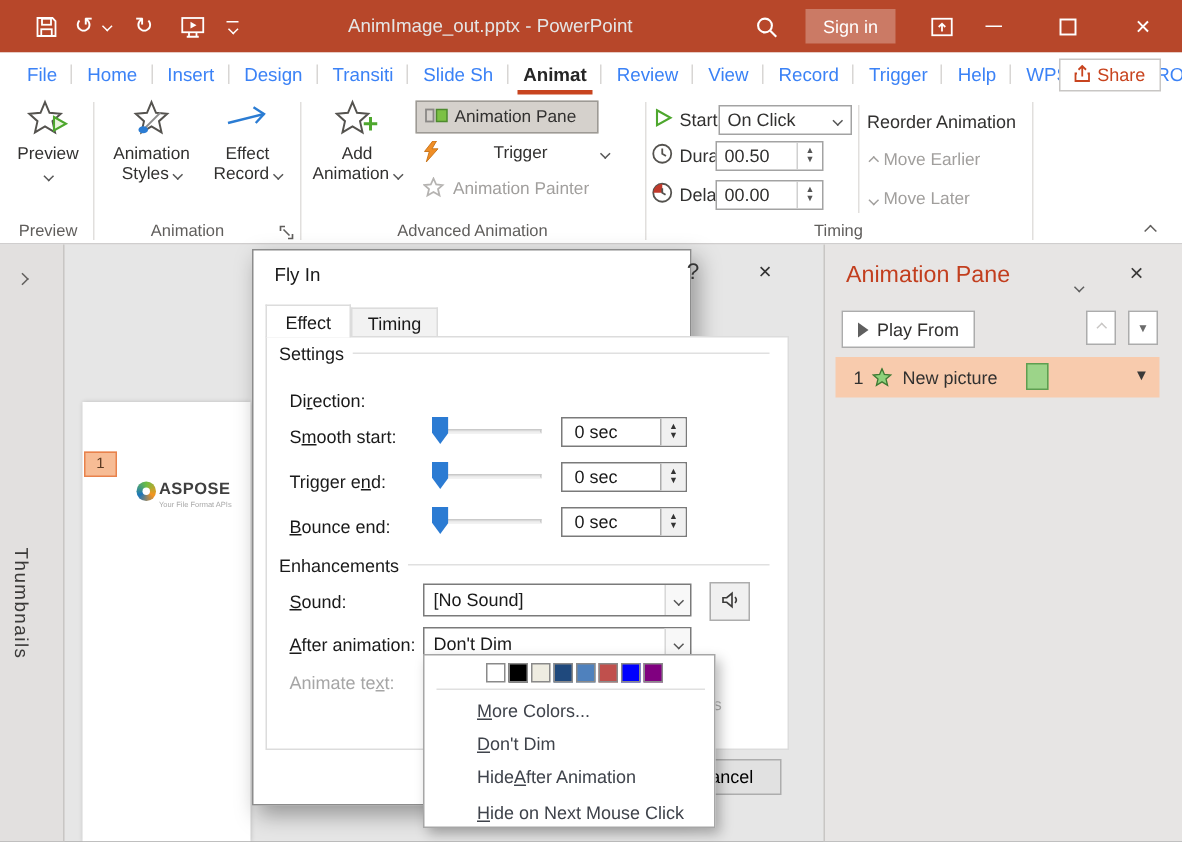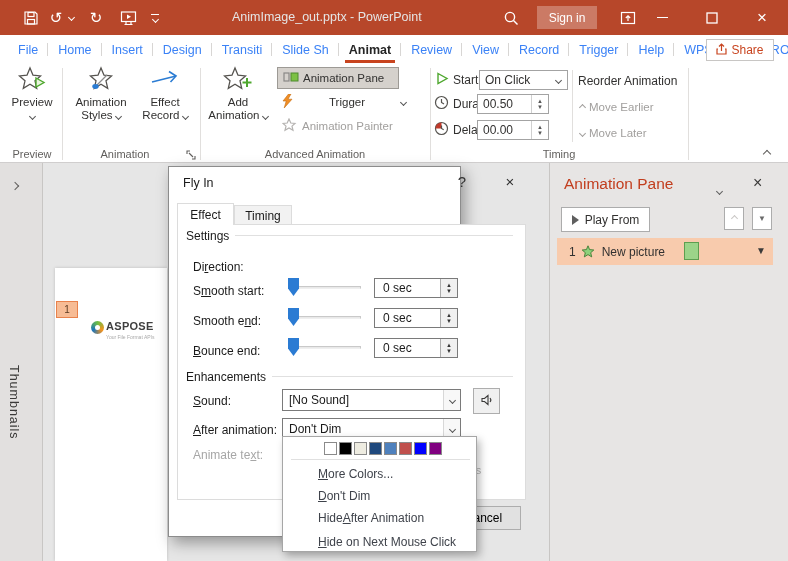--- a/index.html
+++ b/index.html
@@ -446,21 +446,21 @@
         <div class="thumb"></div>
     </div>
     <div class="valbox" style="left:205px;top:111px;width:84px;height:20px;">
       <span class="val">0 sec</span>
       <span class="spincol">
           <span>▲</span>
           <span>▼</span>
         </span>
     </div>
 
-    <div class="dlabel" style="left:24px;top:147px;"><span>Smooth e</span><span class="accel">n</span><span>d:</span></div>
+    <div class="dlabel" style="left:24px;top:147px;"><span>Trigger e</span><span class="accel">n</span><span>d:</span></div>
     <div class="slider" style="left:119px;top:141px;">
       <div class="track"></div>
         <div class="thumb"></div>
     </div>
     <div class="valbox" style="left:205px;top:141px;width:84px;height:20px;">
       <span class="val">0 sec</span>
       <span class="spincol">
           <span>▲</span>
           <span>▼</span>
         </span>

